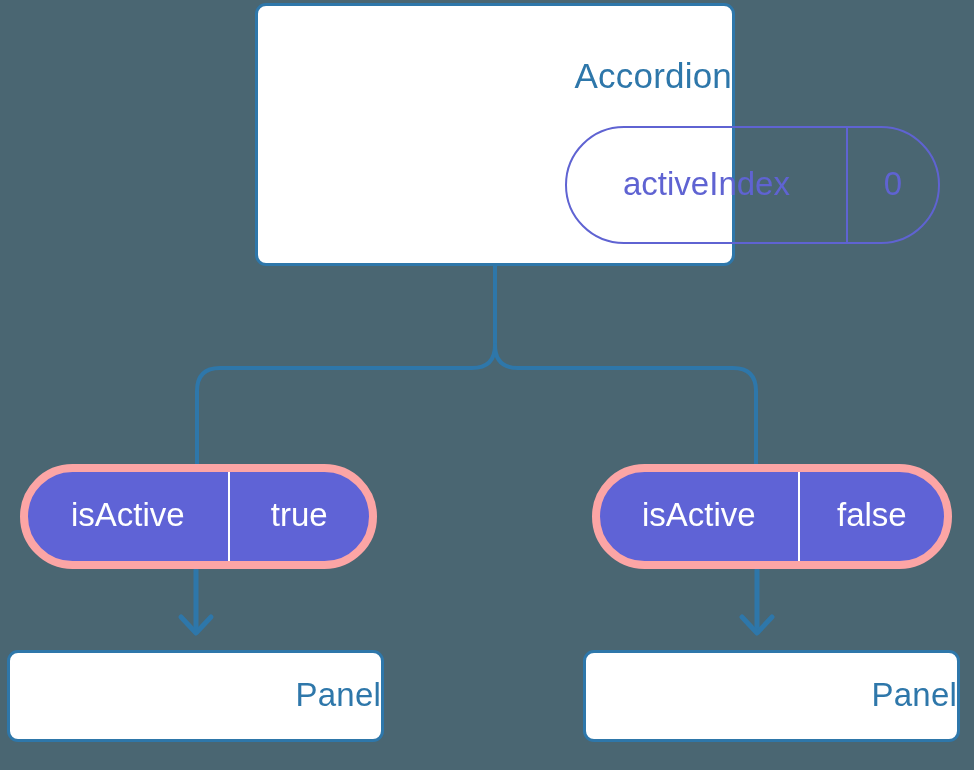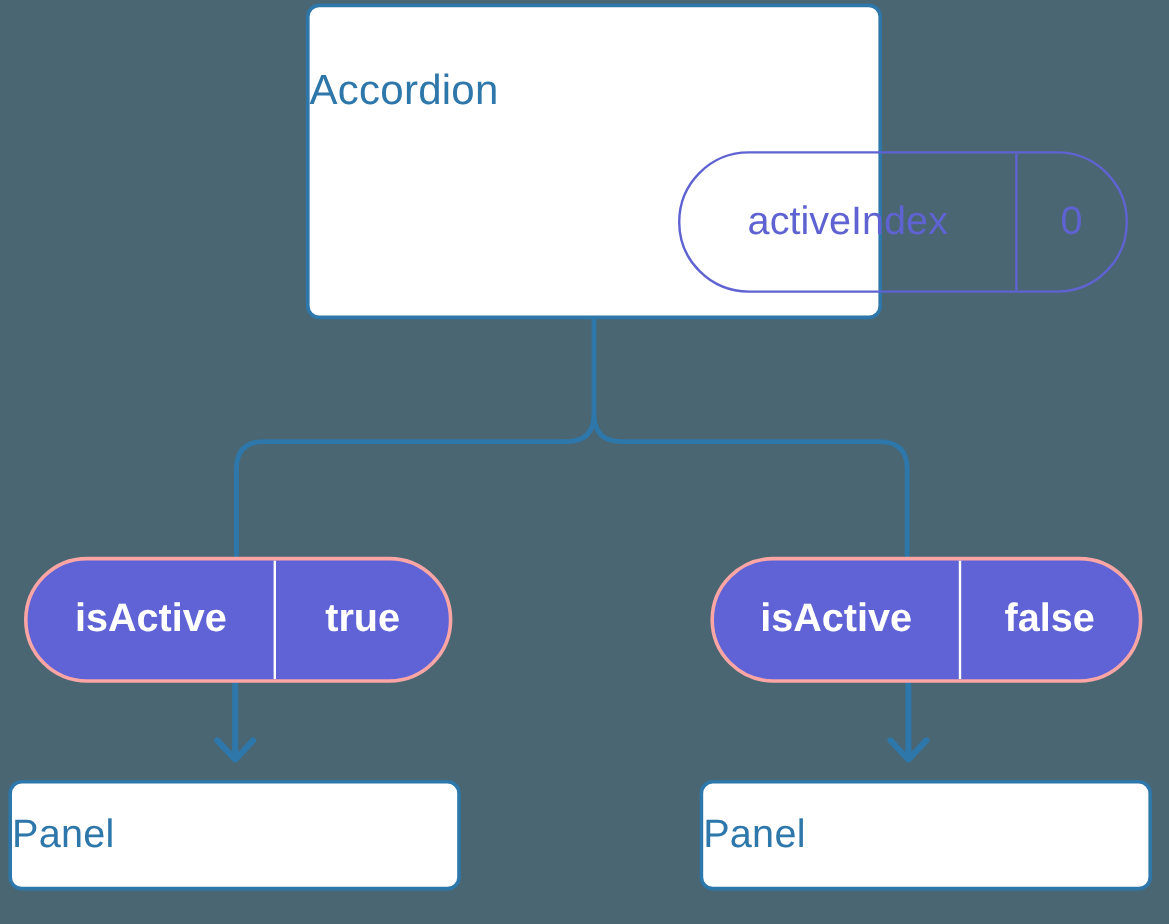--- a/index.html
+++ b/index.html
@@ -31,21 +31,21 @@
 
   
   .card {
     position: absolute;
     background: #ffffff;
     border: 3px solid #2e77aa;
     border-radius: 11px;
     box-sizing: border-box;
     display: flex;
     flex-direction: column;
-    align-items: flex-start;
+    align-items: flex-end;
   }
   .card-title {
     color: #2e77aa;
     font-size: 35px;
     line-height: 1;
     letter-spacing: 0.2px;
     white-space: nowrap;
   }
 
   #card-accordion {
@@ -113,22 +113,21 @@
     top: 120px;
     width: 375px;
     height: 118px;
   }
   #pill-active-index .pill-key { width: 282px; padding-bottom: 2px; }
   #pill-active-index .pill-val { width: 93px;  padding-bottom: 2px; }
 
   
   .pill-filled {
     background: #5f63d6;
-    border: 3px solid #fca5a5;
-    font-weight: bold;
+    border: 8px solid #fca5a5;
   }
   .pill-filled .pill-key,
   .pill-filled .pill-val {
     color: #ffffff;
     font-size: 33px;
   }
   .pill-filled .pill-val {
     border-left: 2px solid #ffffff;
   }
 

